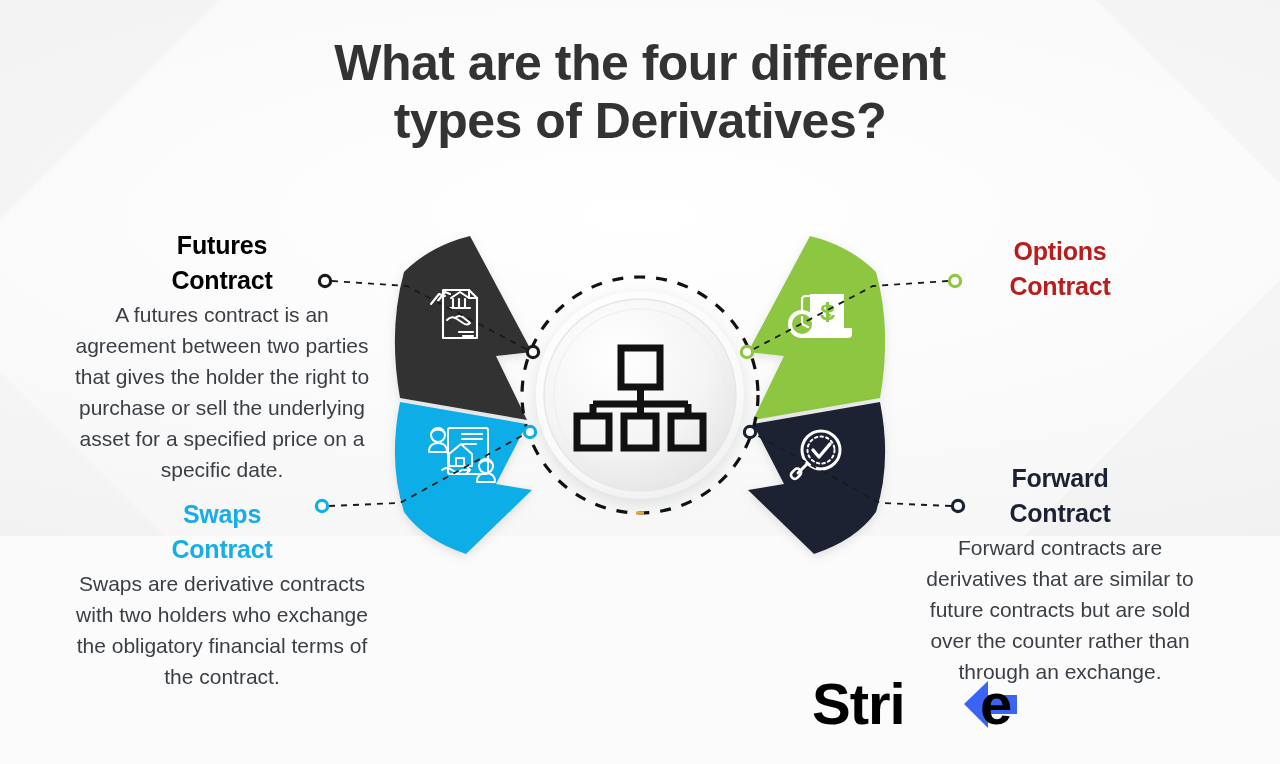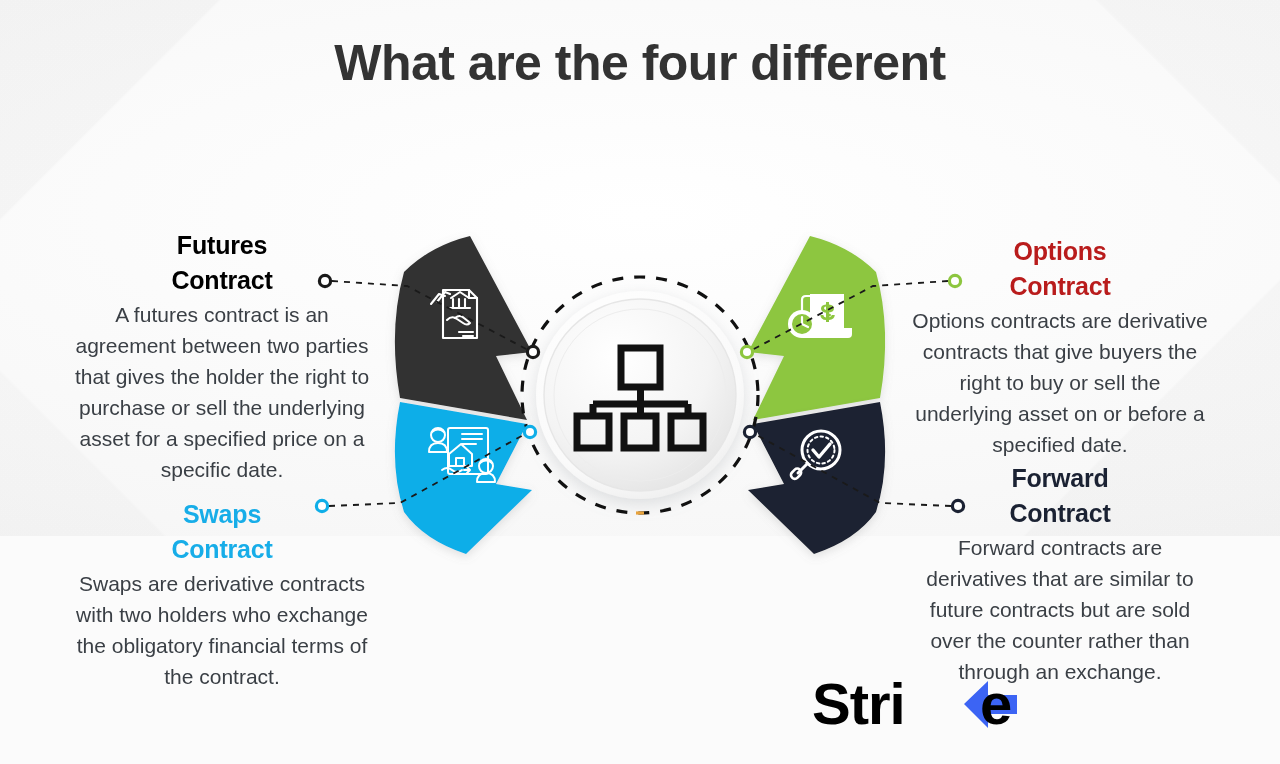--- a/index.html
+++ b/index.html
@@ -56,20 +56,21 @@
   #art{position:absolute;left:0;top:0;width:1280px;height:764px;}
 </style>
 </head>
 <body>
 
 <div id="stage">
   <div class="bg-tex"></div>
 
   <div class="title">
     <span>What are the four different</span>
+    <span class="l2">types of Derivatives?</span>
   </div>
 
   <svg id="art" viewBox="0 0 1280 764">
     <defs>
       <radialGradient id="discGrad" cx="38%" cy="30%" r="78%">
         <stop offset="0%" stop-color="#ffffff"></stop>
         <stop offset="62%" stop-color="#f4f4f4"></stop>
         <stop offset="100%" stop-color="#e3e3e3"></stop>
       </radialGradient>
       <radialGradient id="ringGrad" cx="40%" cy="28%" r="80%">
@@ -242,21 +243,20 @@
       <span>Contract</span>
     </div>
     <div class="body">Swaps are derivative contracts with two holders who exchange the obligatory financial terms of the contract.</div>
   </div>
 
   <div class="block" id="blk-options">
     <div class="head">
       <span>Options</span><br>
       <span>Contract</span>
     </div>
-    <div class="body">Options contracts are derivative contracts that give buyers the right to buy or sell the underlying asset on or before a specified date.</div>
   </div>
 
   <div class="block" id="blk-forward">
     <div class="head">
       <span>Forward</span><br>
       <span>Contract</span>
     </div>
     <div class="body">Forward contracts are derivatives that are similar to future contracts but are sold over the counter rather than through an exchange.</div>
   </div>
 

